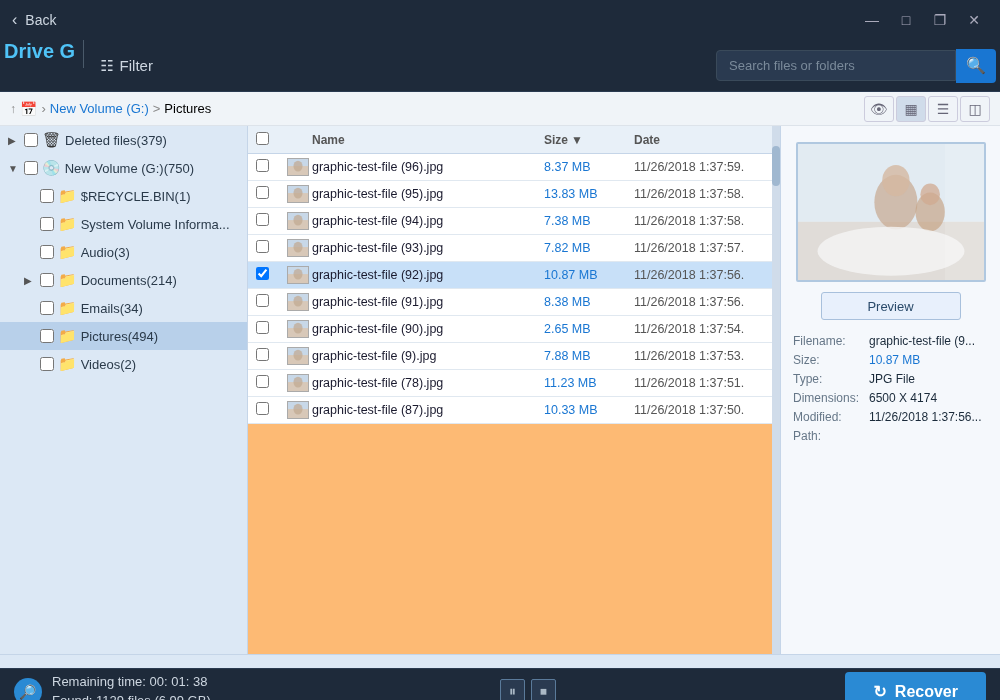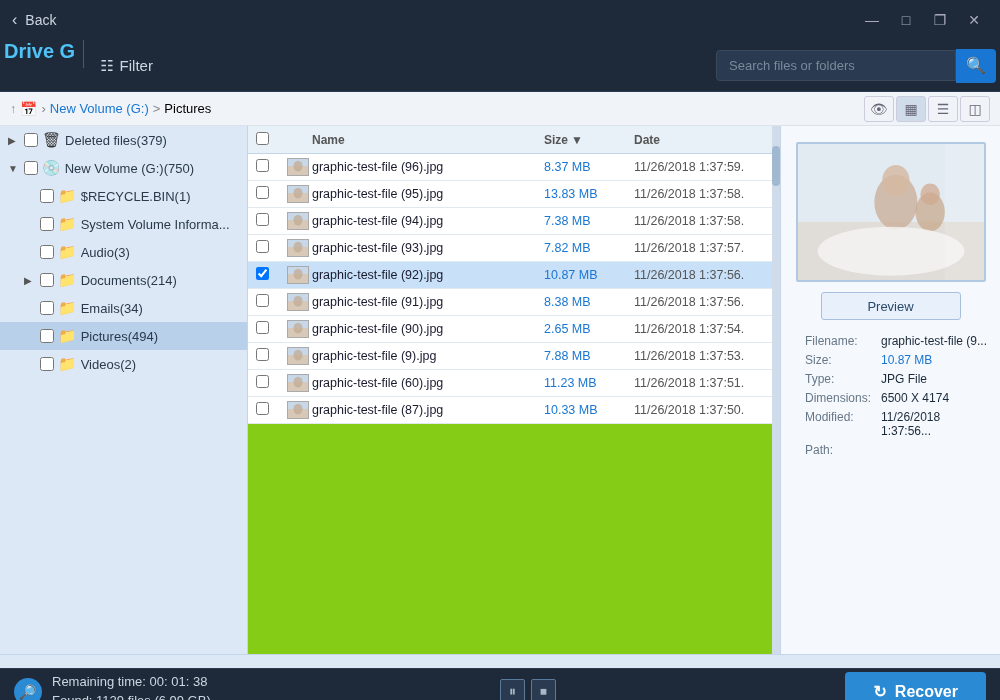--- a/index.html
+++ b/index.html
@@ -82,21 +82,21 @@
     }
     .sidebar-item.selected { background: #b8d0ea; }
     .sidebar-item .indent1 { margin-left: 16px; }
     .sidebar-checkbox { width: 14px; height: 14px; accent-color: #1976d2; flex-shrink: 0; }
     .sidebar-icon { font-size: 15px; flex-shrink: 0; }
     .sidebar-label { font-size: 13px; color: #2a3a4a; white-space: nowrap; overflow: hidden; text-overflow: ellipsis; }
     .sidebar-toggle { font-size: 10px; color: #555; width: 12px; flex-shrink: 0; }
 
     
     .file-list-area {
-      flex: 1; background: #84cc16; display: flex; flex-direction: column; overflow: hidden;
+      flex: 1; background: #fdba74; display: flex; flex-direction: column; overflow: hidden;
     }
     .file-list-header {
       display: flex; align-items: center; background: #e8f0f8; border-bottom: 1px solid #c5d5e8;
       font-size: 12px; color: #555; font-weight: 600; padding: 0 8px; height: 28px; flex-shrink: 0;
     }
     .file-list-header .col-check { width: 28px; flex-shrink: 0; }
     .file-list-header .col-thumb { width: 28px; flex-shrink: 0; }
     .file-list-header .col-name { flex: 1; }
     .file-list-header .col-size { width: 90px; }
     .file-list-header .col-date { width: 130px; }
@@ -132,21 +132,21 @@
       width: 100%; height: 100%;
       background: linear-gradient(135deg, #e8f0f8 0%, #d0dcea 30%, #c8d8e8 50%, #e0ebe5 70%, #f0ece8 100%);
       position: relative; display: flex; align-items: center; justify-content: center;
     }
     .preview-btn {
       width: 140px; height: 28px; background: #e8f0fc; border: 1px solid #a8c0dc;
       border-radius: 3px; cursor: pointer; font-size: 13px; color: #2a4a6a; margin-bottom: 14px;
     }
     .file-meta { width: 100%; font-size: 12px; }
     .meta-row { display: flex; margin-bottom: 5px; gap: 4px; }
-    .meta-key { color: #667788; width: 72px; flex-shrink: 0; margin-left: 12px; }
+    .meta-key { color: #667788; width: 72px; flex-shrink: 0; }
     .meta-val { color: #1a2a3a; flex: 1; word-break: break-word; }
     .meta-val.blue { color: #1976d2; }
 
     
     .v-scrollbar {
       width: 8px; background: #d0dcea; flex-shrink: 0;
       position: relative;
     }
     .v-scrollbar-thumb {
       width: 8px; height: 40px; background: #a0b8d0; border-radius: 4px;
@@ -452,21 +452,21 @@
       </div>
       <div class="col-thumb">
         <div class="thumb-img">
           <svg width="22" height="18" viewBox="0 0 22 18">
             <rect width="22" height="18" fill="#c8d8e8"></rect>
             <rect x="0" y="8" width="22" height="10" fill="#d8c8b8"></rect>
             <ellipse cx="11" cy="8" rx="5" ry="6" fill="#c0a890" opacity="0.7"></ellipse>
           </svg>
         </div>
       </div>
-      <div class="col-name">graphic-test-file (60).jpg</div>
+      <div class="col-name">graphic-test-file (78).jpg</div>
       <div class="col-size">11.23 MB</div>
       <div class="col-date">11/26/2018 1:37:51.</div>
     </div>
           <div class="file-row">
       <div class="col-check">
         <input type="checkbox" style="">
       </div>
       <div class="col-thumb">
         <div class="thumb-img">
           <svg width="22" height="18" viewBox="0 0 22 18">

